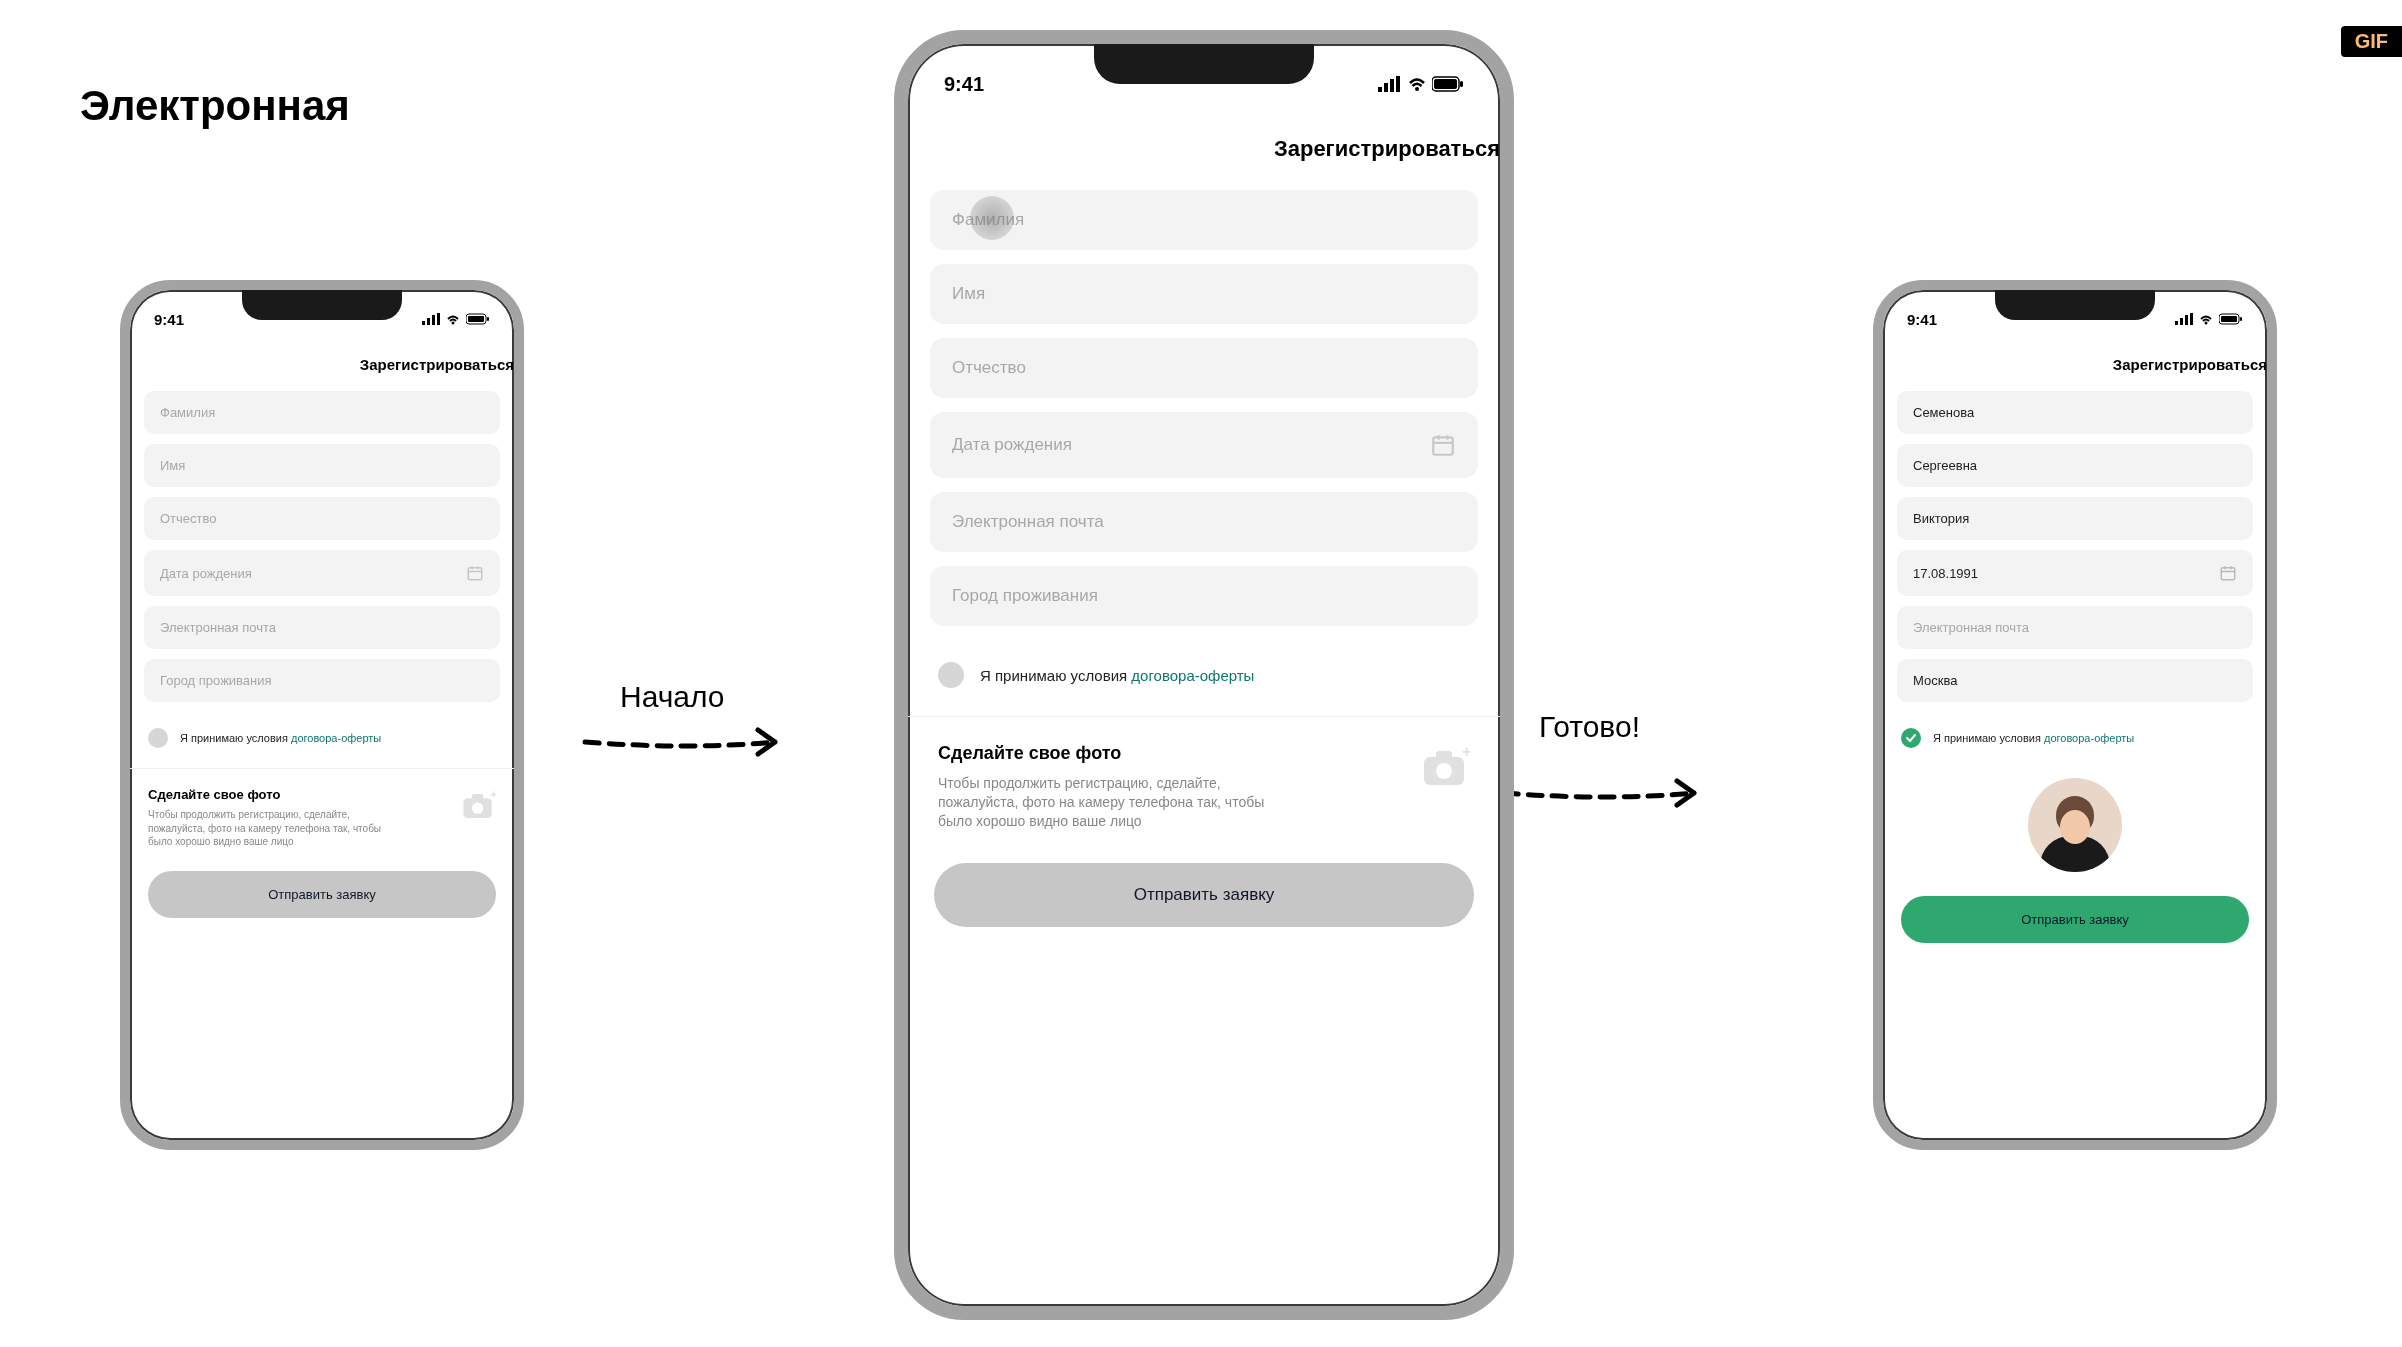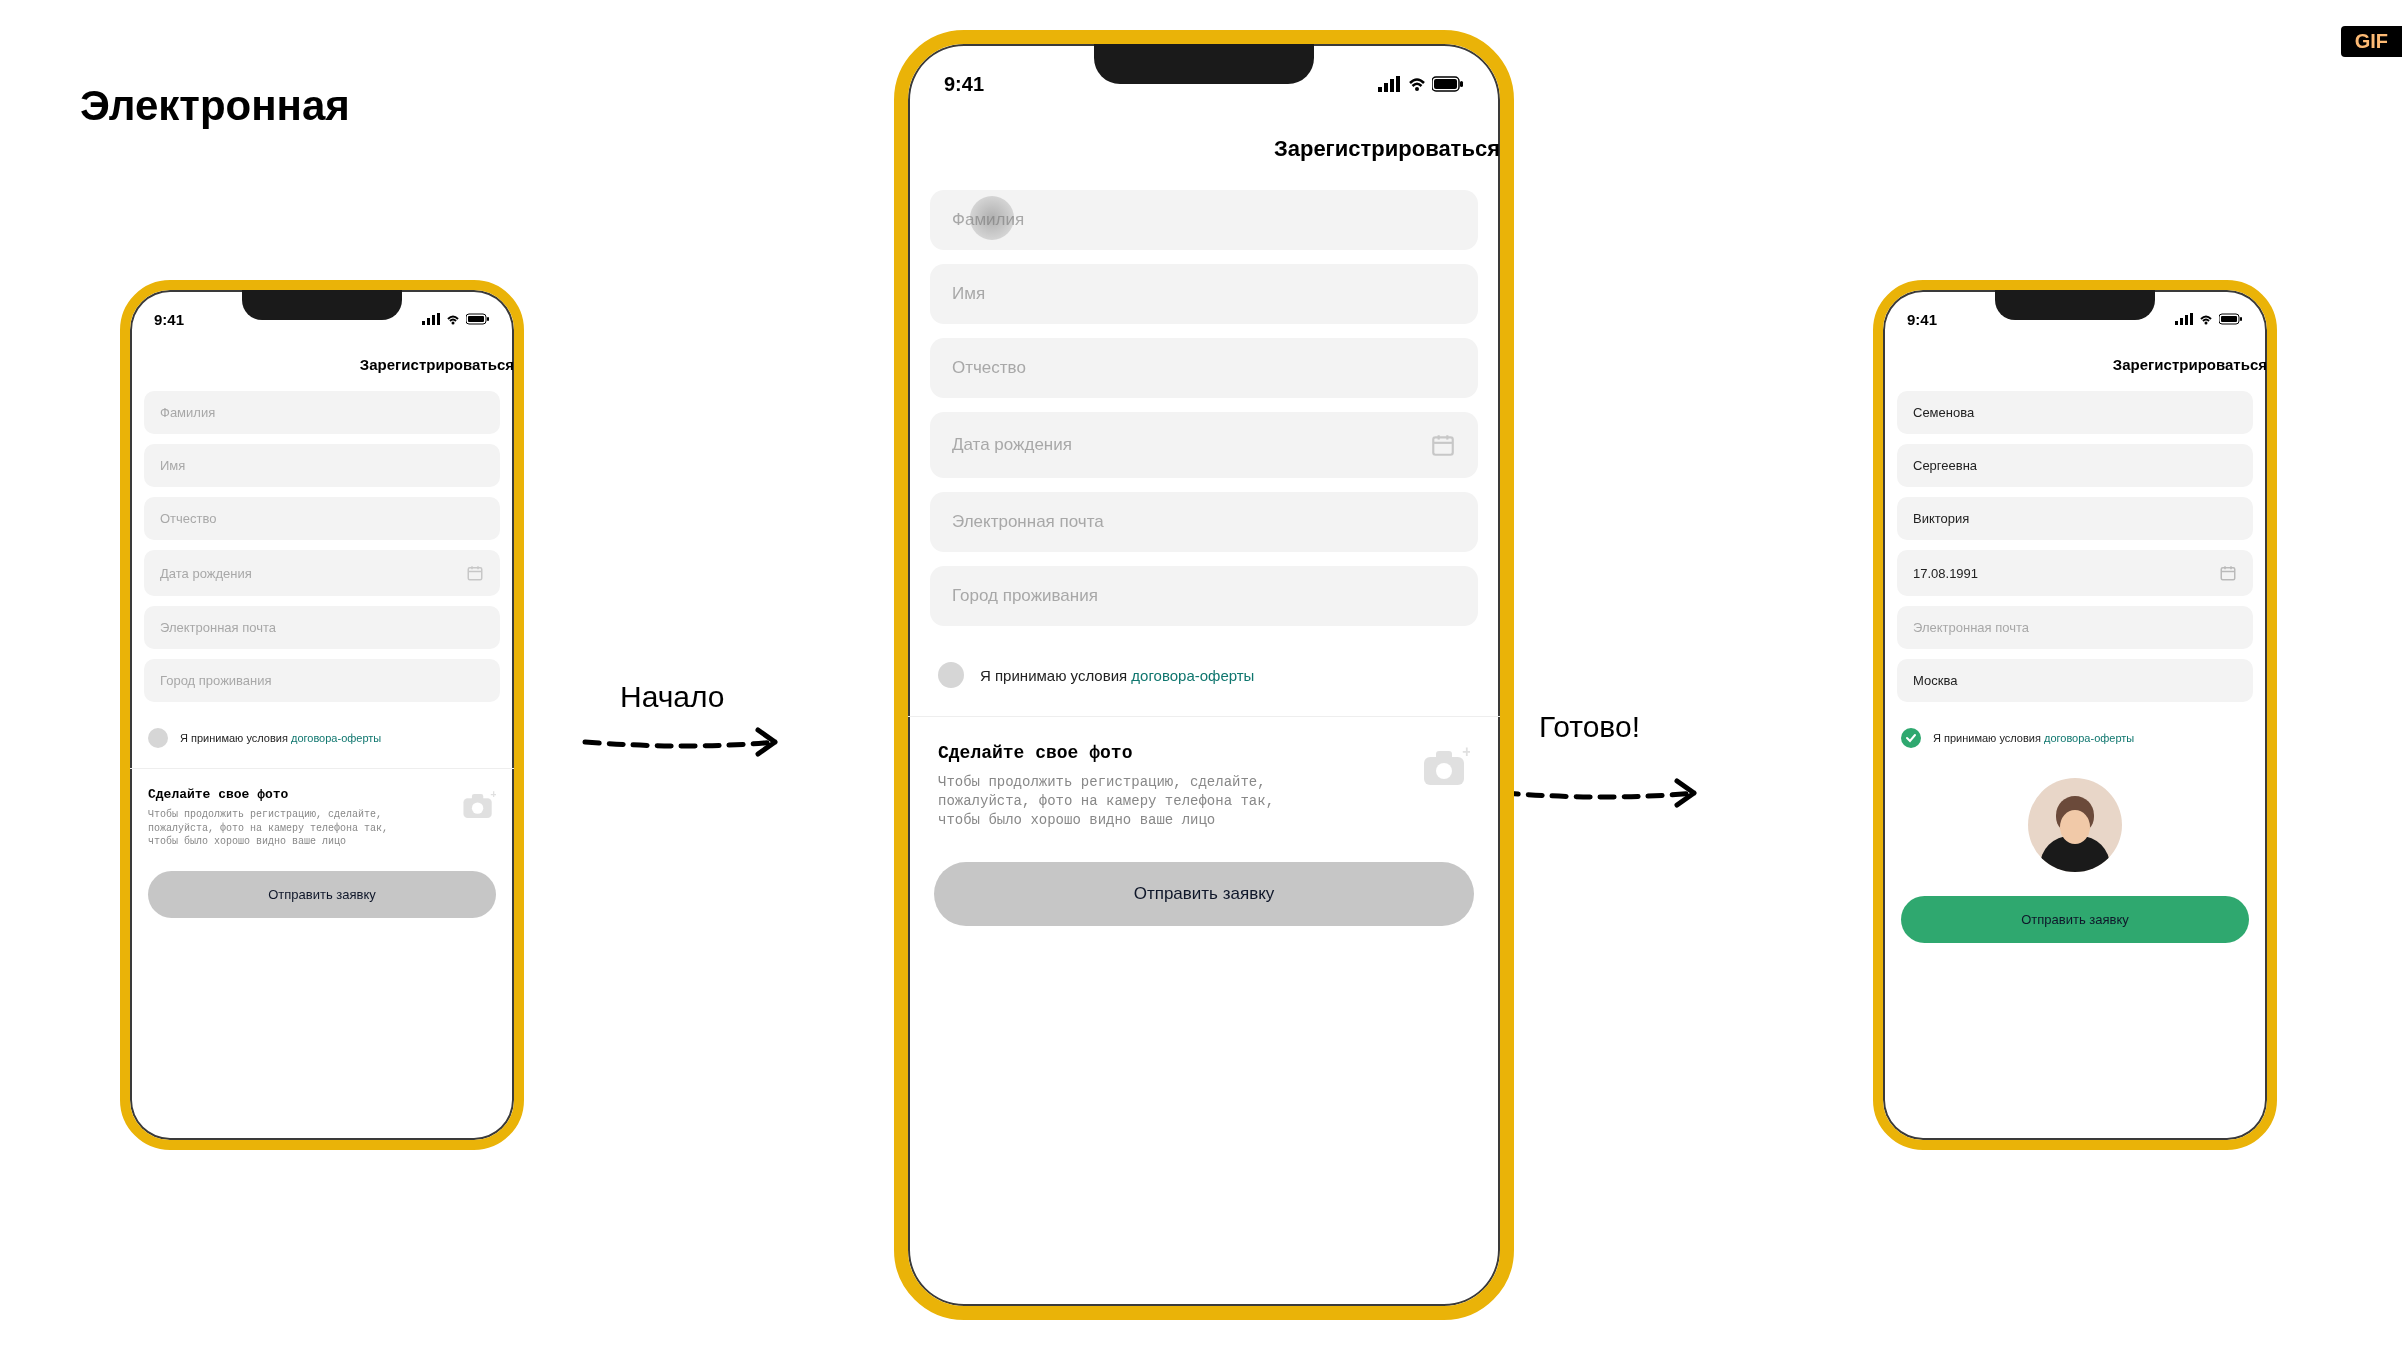--- a/index.html
+++ b/index.html
@@ -48,21 +48,21 @@
   .arrow {
     width: 220px;
     height: 40px;
   }
 
   
   .phone {
     position: absolute;
     background: #fff;
     border-radius: 50px;
-    border: 10px solid #eab308;
+    border: 10px solid #a3a3a3;
     box-shadow: 0 0 0 2px #3a3a3a inset;
     overflow: hidden;
   }
   .phone.small { width: 404px; height: 870px; }
   .phone.medium { width: 620px; height: 1290px; border-width: 14px; border-radius: 70px;}
   .phone.p1 { top: 280px; left: 120px; }
   .phone.p2 { top: 30px; left: 894px; }
   .phone.p3 { top: 280px; left: 1873px; }
 
   .notch {
@@ -146,21 +146,20 @@
   .consent .link { color: #0f766e; }
 
   .divider { height: 1px; background: #eee; margin: 0 -14px; }
   .phone.medium .divider { margin: 0 -22px; }
 
   .photo-section {
     padding: 18px 4px 16px;
     display: flex;
     justify-content: space-between;
     align-items: flex-start;
-    font-family: Liberation Mono, monospace;
   }
   .phone.medium .photo-section { padding: 26px 8px 22px; }
   .photo-title { font-size: 13px; font-weight: 600; margin-bottom: 6px; color: #000;}
   .phone.medium .photo-title { font-size: 18px; margin-bottom: 10px;}
   .photo-desc { font-size: 10px; color: #888; line-height: 1.35; max-width: 250px;}
   .phone.medium .photo-desc { font-size: 14px; max-width: 360px;}
   .cam-icon { width: 34px; height: 30px; opacity: 0.25; flex-shrink: 0; margin-top: 4px;}
   .phone.medium .cam-icon { width: 48px; height: 42px; }
 
   .avatar-wrap { display: flex; justify-content: center; padding: 10px 0 18px; }

